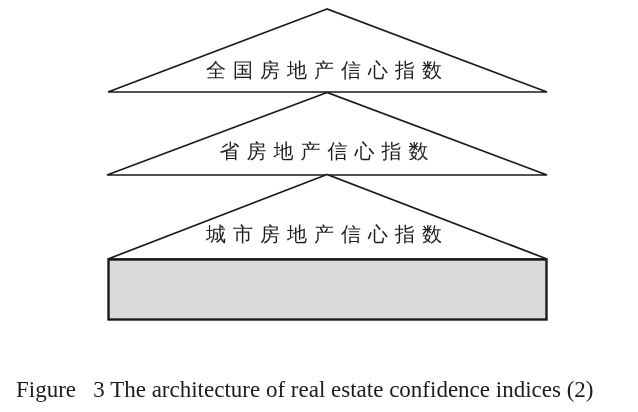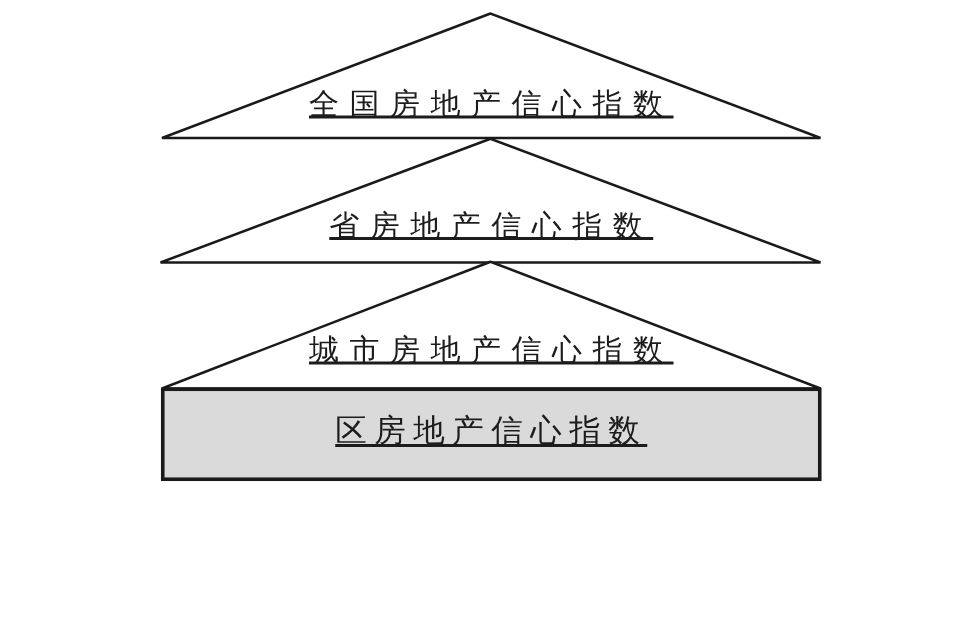--- a/index.html
+++ b/index.html
@@ -34,21 +34,20 @@
   }
   .lvl-label {
     position: absolute;
     left: 108px;
     width: 439px;
     text-align: center;
     font-size: 20px;
     letter-spacing: 7px;
     line-height: 24px;
     white-space: nowrap;
-    text-decoration: underline;
   }
   .lvl-0 { top: 58px; }
   .lvl-1 { top: 139px; }
   .lvl-2 { top: 222px; }
   .lvl-3 {
     top: 274px;
     font-size: 21px;
     letter-spacing: 5px;
     line-height: 26px;
   }
@@ -79,17 +78,17 @@
     <polygon class="tri" points="327,174.5 108,259 547,259" stroke="#1a1a1a"></polygon>
     <rect class="district-box" x="108.5" y="259.5" width="438" height="60" fill="#dadada"></rect>
   </svg>
 
   <div class="lvl-label lvl-0">全国房地产信心指数</div>
 
   <div class="lvl-label lvl-1">省房地产信心指数</div>
 
   <div class="lvl-label lvl-2">城市房地产信心指数</div>
 
-  <div class="lvl-label lvl-3">区房地产信心指数</div>
 
 
+  <div class="caption caption-en">Figure   3 The architecture of real estate confidence indices (2)</div>
 
 </div>
 
 </body></html>

